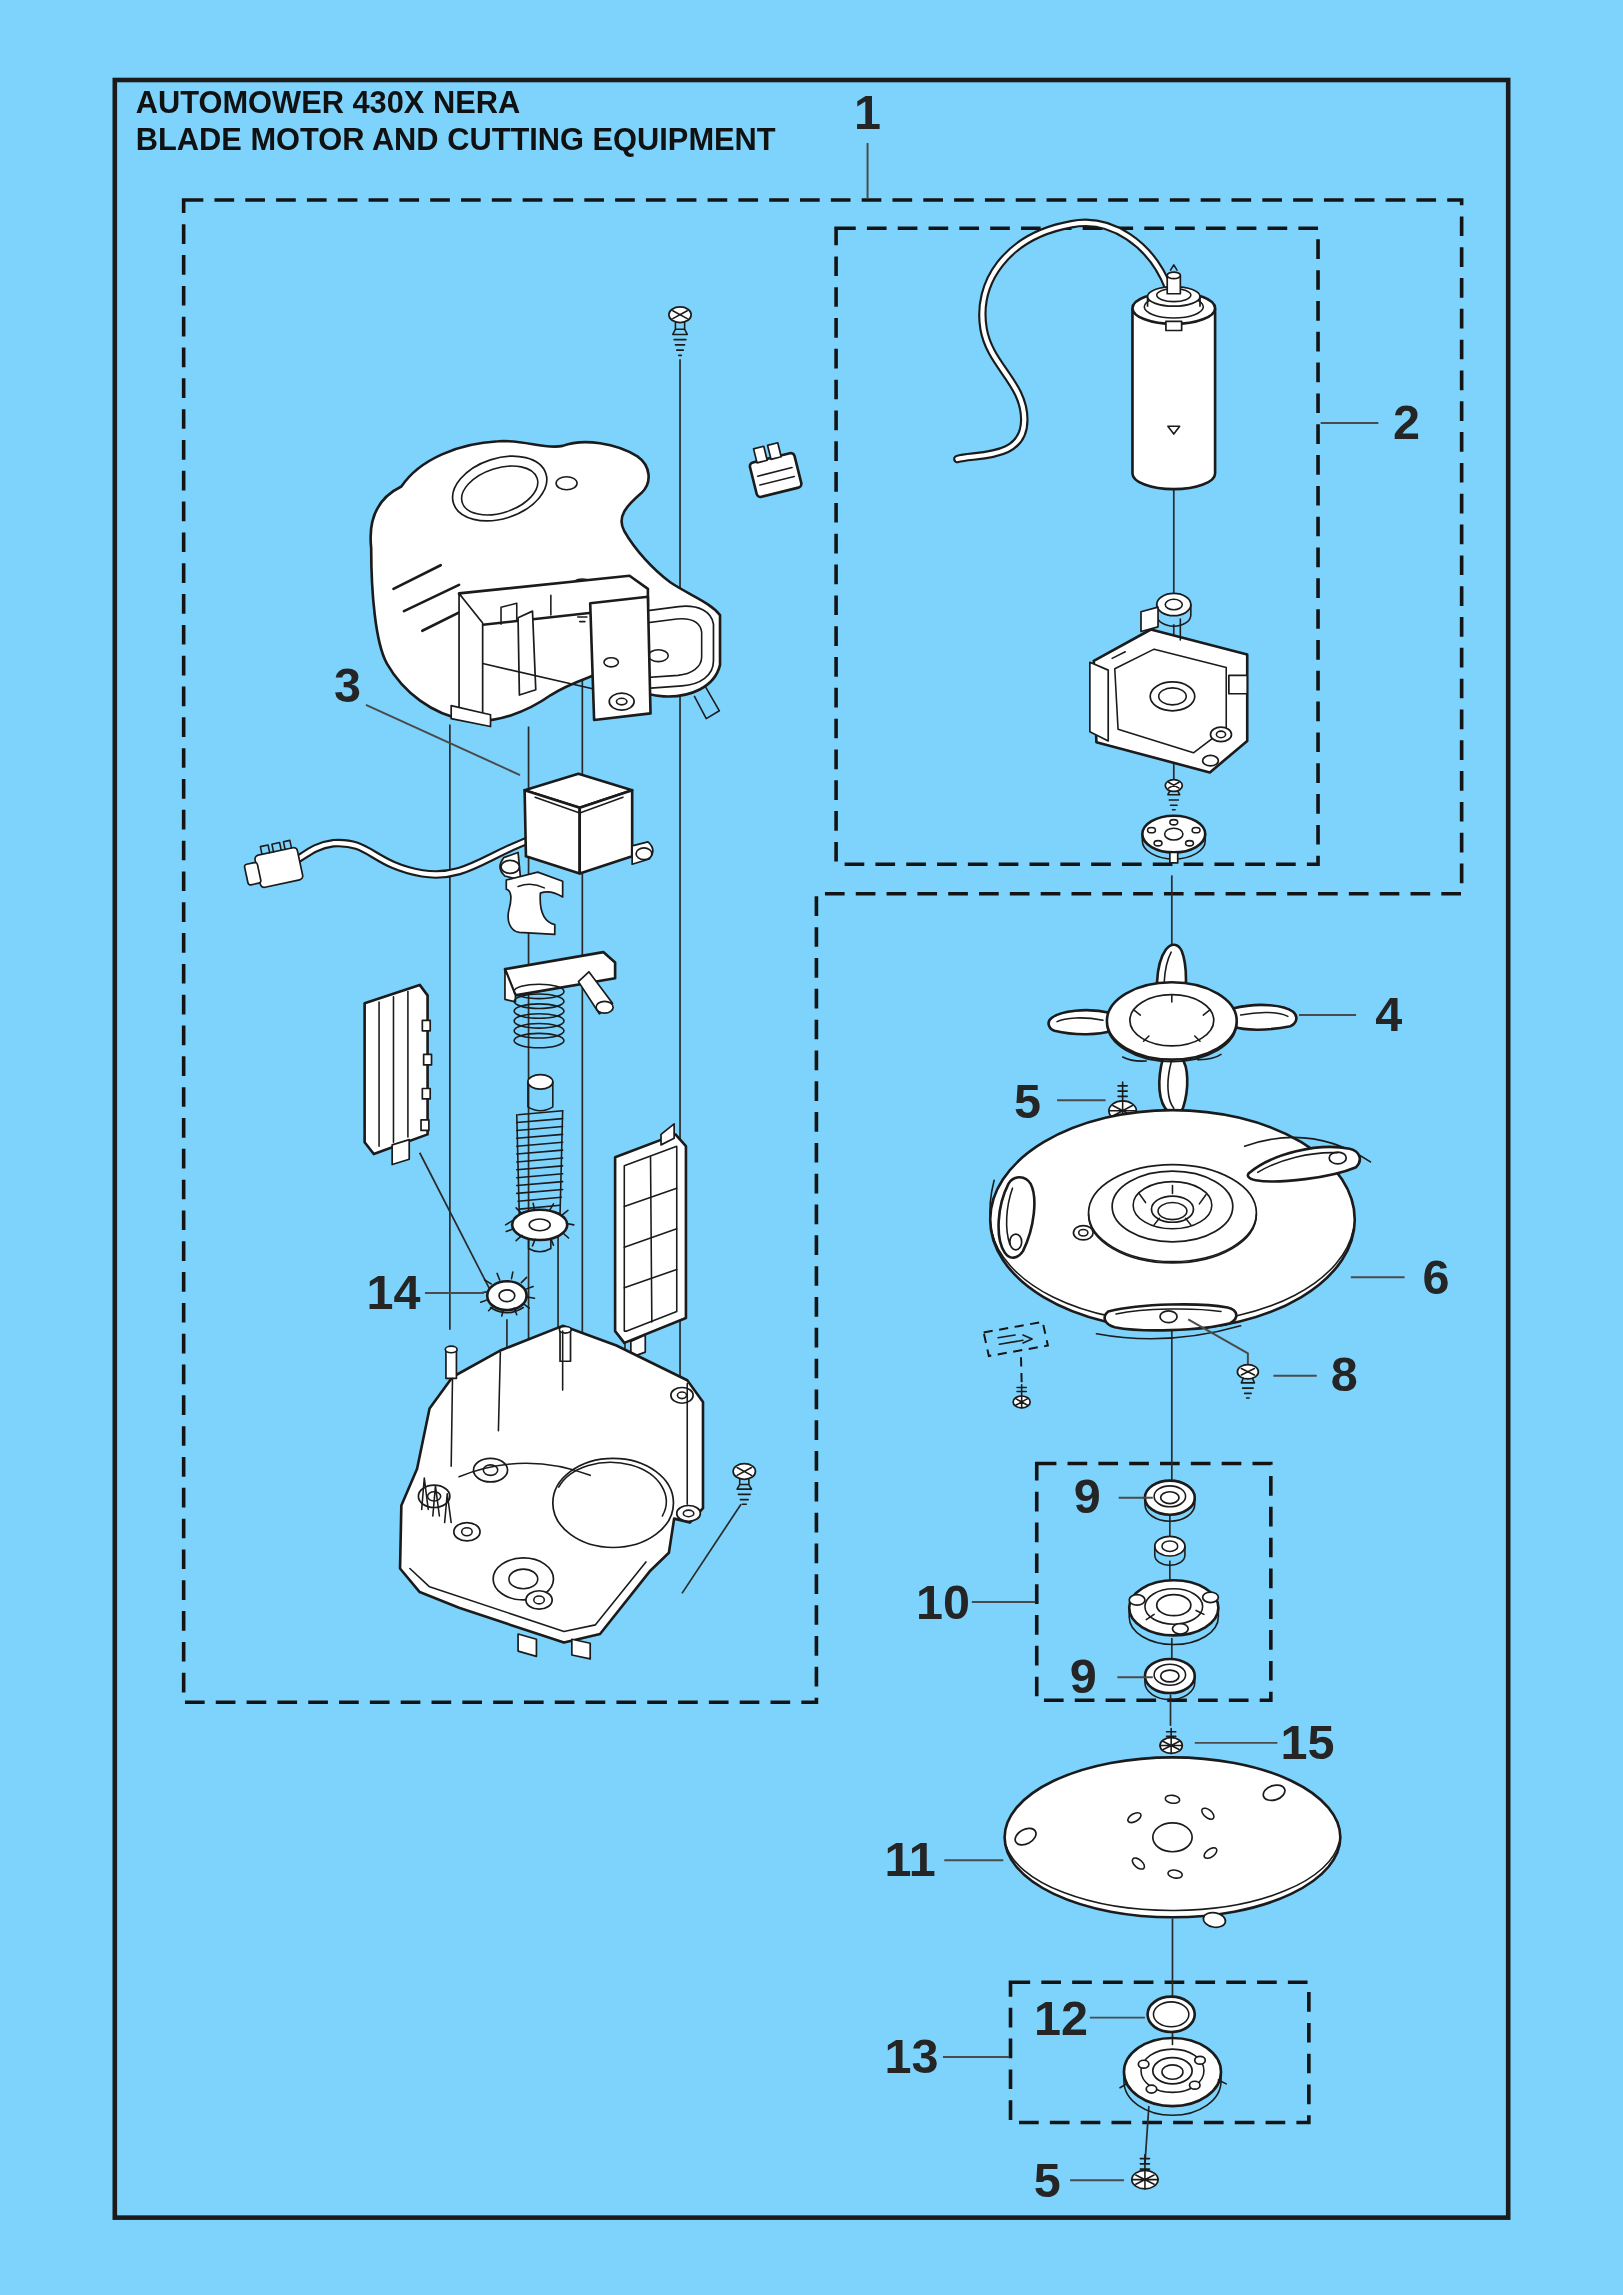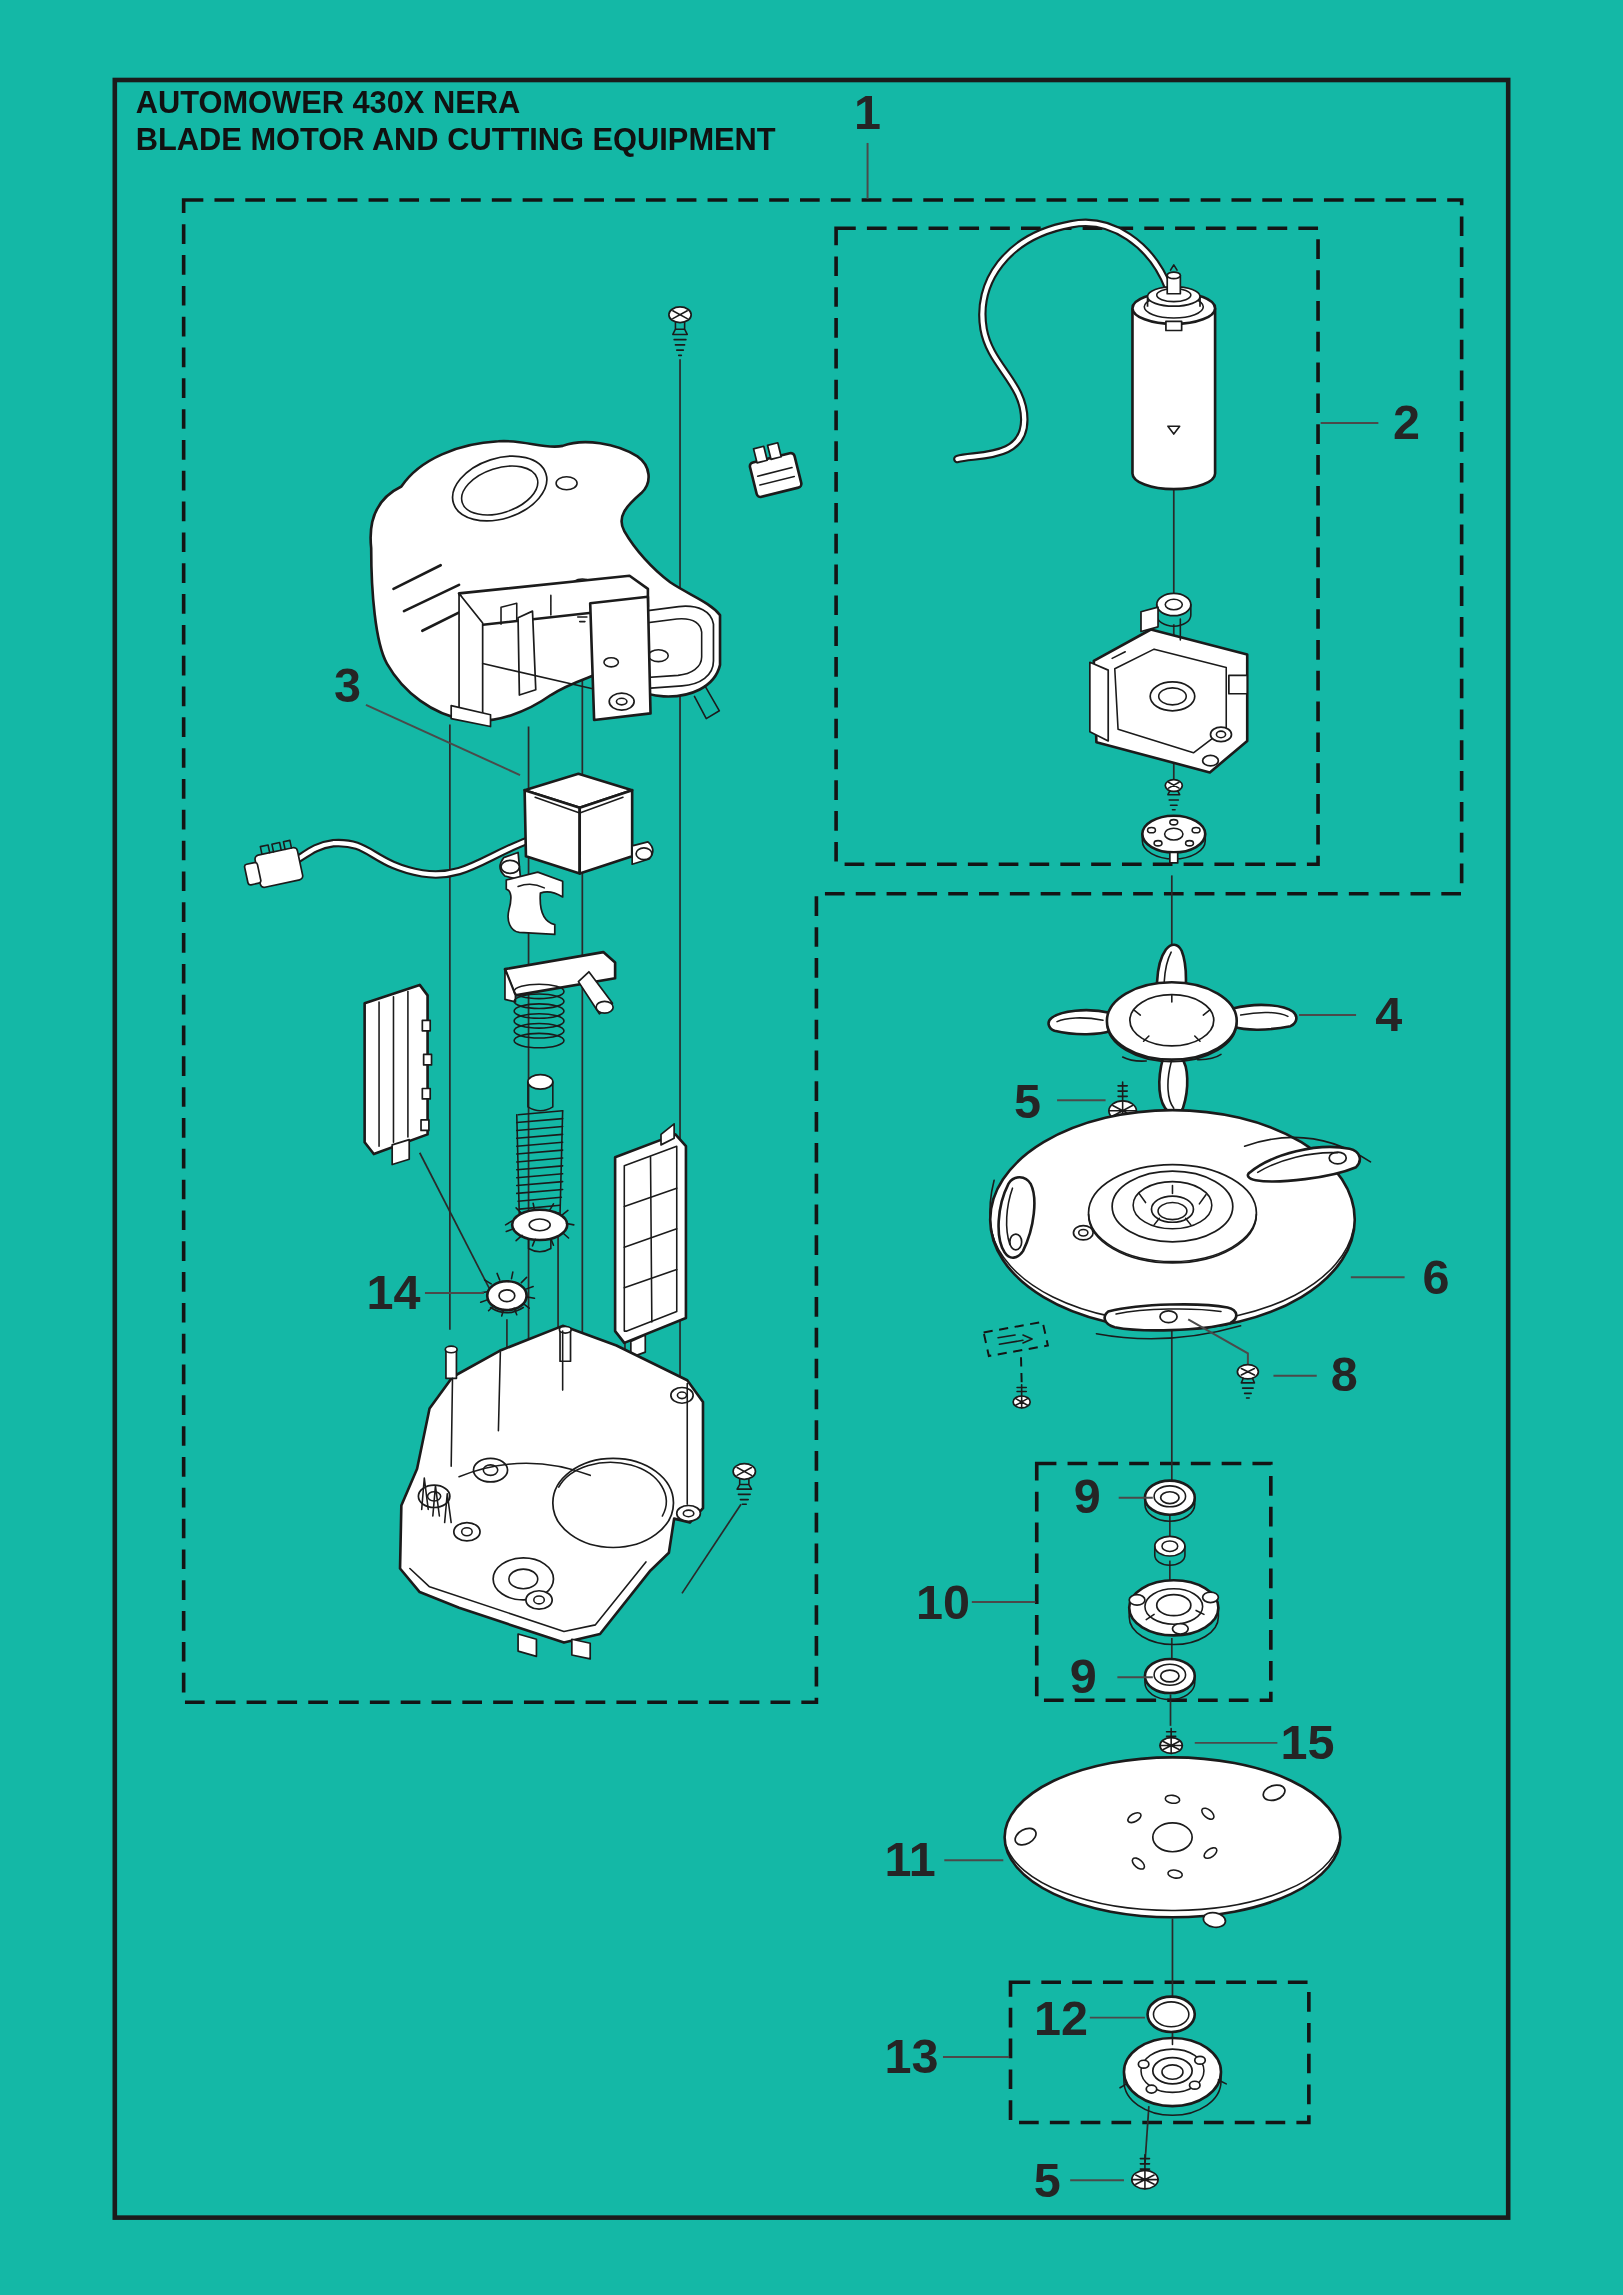--- a/index.html
+++ b/index.html
@@ -1,16 +1,16 @@
 <!DOCTYPE html>
 <html style="font-size:10.5px"><head>
 <meta charset="utf-8">
 <style>
   html,body{margin:0;padding:0;background:#ffffff;}
-  #stage{position:relative;width:1623px;height:2295px;background:#14b8a6;
+  #stage{position:relative;width:1623px;height:2295px;background:#7dd3fc;
          font-family:"Liberation Sans",sans-serif;}
   svg{display:block}
   .ln  {fill:none;stroke:#1b1b1b;stroke-width:4;stroke-linecap:round;stroke-linejoin:round;}
   .ln2 {fill:none;stroke:#1b1b1b;stroke-width:2.4;stroke-linecap:round;stroke-linejoin:round;}
   .fw  {fill:#ffffff;stroke:#1b1b1b;stroke-width:4;stroke-linejoin:round;}
   .fw2 {fill:#ffffff;stroke:#1b1b1b;stroke-width:2.6;stroke-linejoin:round;}
   .dash{fill:none;stroke:#141414;stroke-width:5.5;stroke-dasharray:30 17;}
   .dash2{fill:none;stroke:#141414;stroke-width:3;stroke-dasharray:14 10;}
   .axis{fill:none;stroke:#2a2a2a;stroke-width:2.6;}
   .leader{fill:none;stroke:#4a4a4a;stroke-width:3;}

